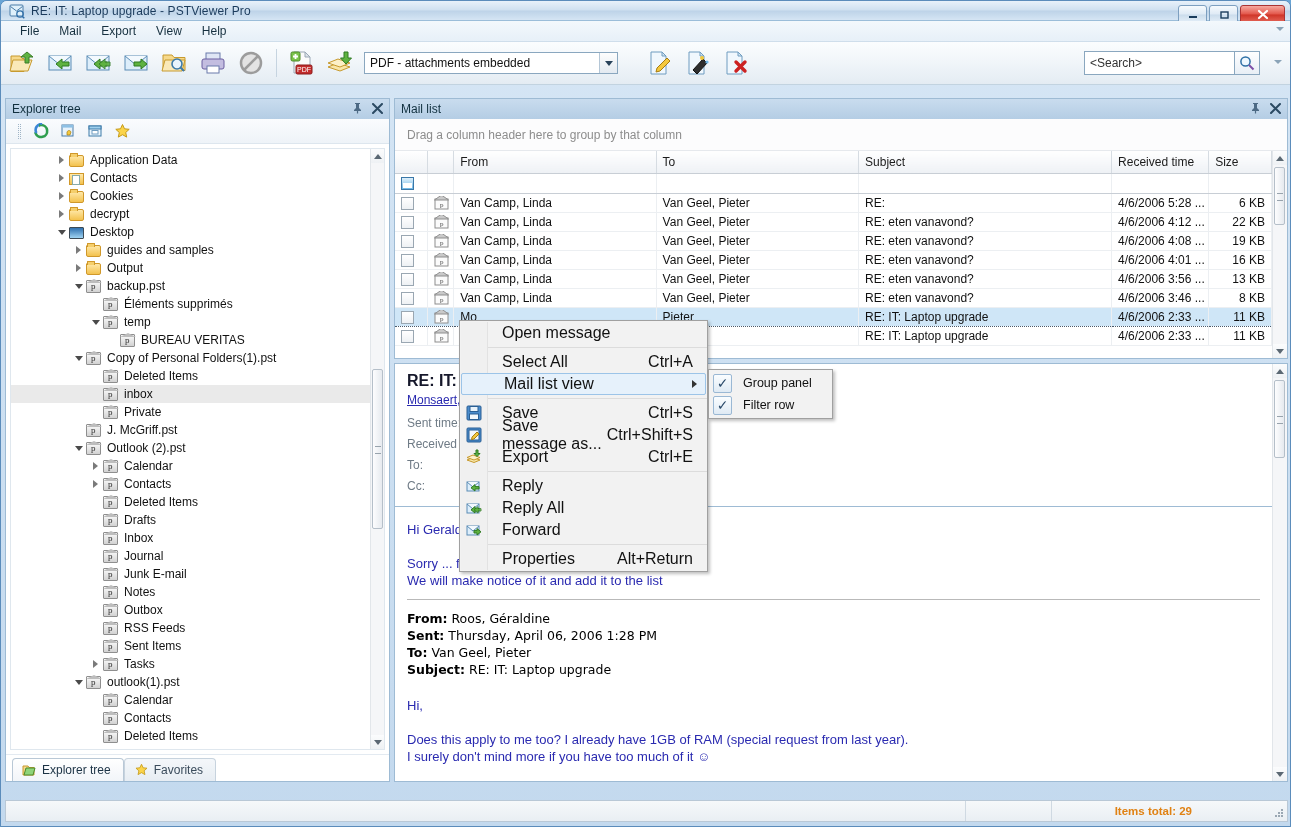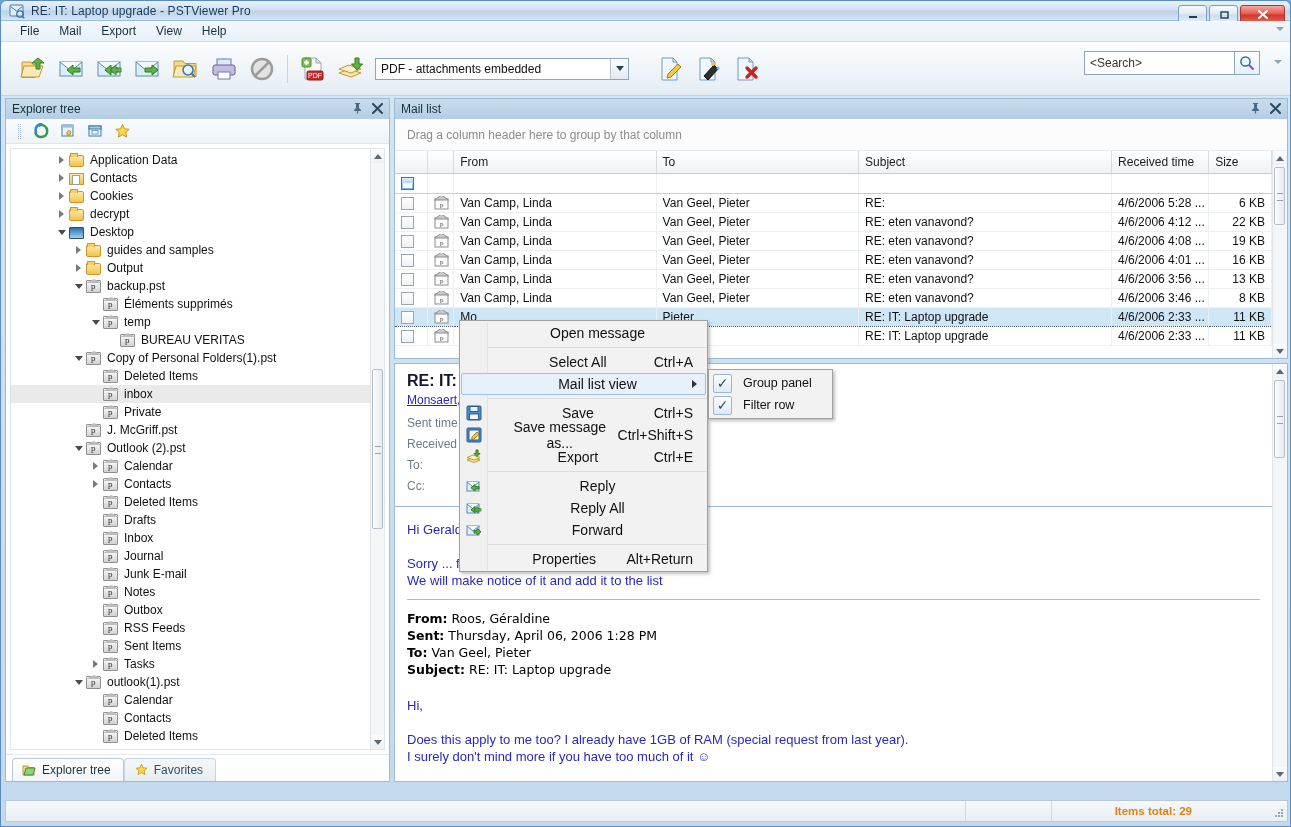--- a/index.html
+++ b/index.html
@@ -42,21 +42,21 @@
     height:21px; display:flex; align-items:center; padding-left:10px; gap:2px;
     background:linear-gradient(to bottom,#f3f8fc,#e7f0f8);
     border-bottom:1px solid #cfdeeb;
     position:relative;
   }
   #menubar .mi { padding:2px 9px; font-size:12px; color:#16303f; cursor:default; }
   #menubar .mbar-caret { position:absolute; right:6px; top:6px; width:0;height:0;
     border-left:4px solid transparent;border-right:4px solid transparent;border-top:4px solid #8ba4b8; }
   
   #toolbar {
-    height:54px; display:flex; align-items:center; padding:0 15px; gap:2px;
+    height:43px; display:flex; align-items:center; padding:0 4px; gap:2px;
     background:linear-gradient(to bottom,#fbfdfe 0%,#f0f5f9 50%,#e4ecf3 100%);
     border-bottom:1px solid #c2d3e0; position:relative;
   }
   .tbtn { width:36px; height:36px; display:flex; align-items:center; justify-content:center; border:1px solid transparent; border-radius:3px; }
   .tsep { width:1px; height:28px; background:#c6d4e0; margin:0 5px; }
   .combo {
     width:254px; height:22px; background:#fff; border:1px solid #8aa7bf;
     display:flex; align-items:center; padding-left:5px; font-size:12px; color:#111;
     position:relative; margin-left:4px;
   }
@@ -190,23 +190,22 @@
     border:1px solid #b9c8d6; display:flex; align-items:center; font-size:11px;
   }
   .sb-cell { height:20px; border-right:1px solid #cfd9e2; display:flex; align-items:center; padding:0 8px; }
   .sb-total { color:#e08214; font-weight:bold; font-size:11.5px; }
   .sb-grip { position:absolute; right:2px; bottom:2px; width:12px; height:12px; }
 
   
   #ctxmenu {
     position:absolute; left:458px; top:319px; width:249px;
     background:#f2f2f2; border:1px solid #a0a0a0;
-    box-shadow:2px 2px 3px rgba(0,0,0,.25); font-size:14px; z-index:50;
+    box-shadow:2px 2px 3px rgba(0,0,0,.25); font-size:16px; z-index:50;
     padding:1px 0;
-    text-align:center;
   }
   #ctxmenu .gutter { position:absolute; left:1px; top:1px; bottom:1px; width:27px; background:#f0f0f0; border-right:1px solid #e2e2e2; }
   .cmi { height:22px; display:flex; align-items:center; position:relative; z-index:2; color:#111; padding-left:0; }
   .cmi .ci { width:28px; display:flex; align-items:center; justify-content:center; flex:0 0 28px; }
   .cmi .cl { flex:1; padding-left:14px; }
   .cmi .ck { color:#111; padding-right:14px; }
   .cmi.hl { background:#e6f1fb; border:1px solid #9cc4e8; border-radius:2px; margin:0 1px; height:22px; }
   .cmi .arr { position:absolute; right:8px; width:0;height:0;
     border-top:4px solid transparent;border-bottom:4px solid transparent;border-left:5px solid #333; }
   .cmsep { height:1px; background:#dcdcdc; margin:3px 0 3px 28px; position:relative; z-index:2; }

